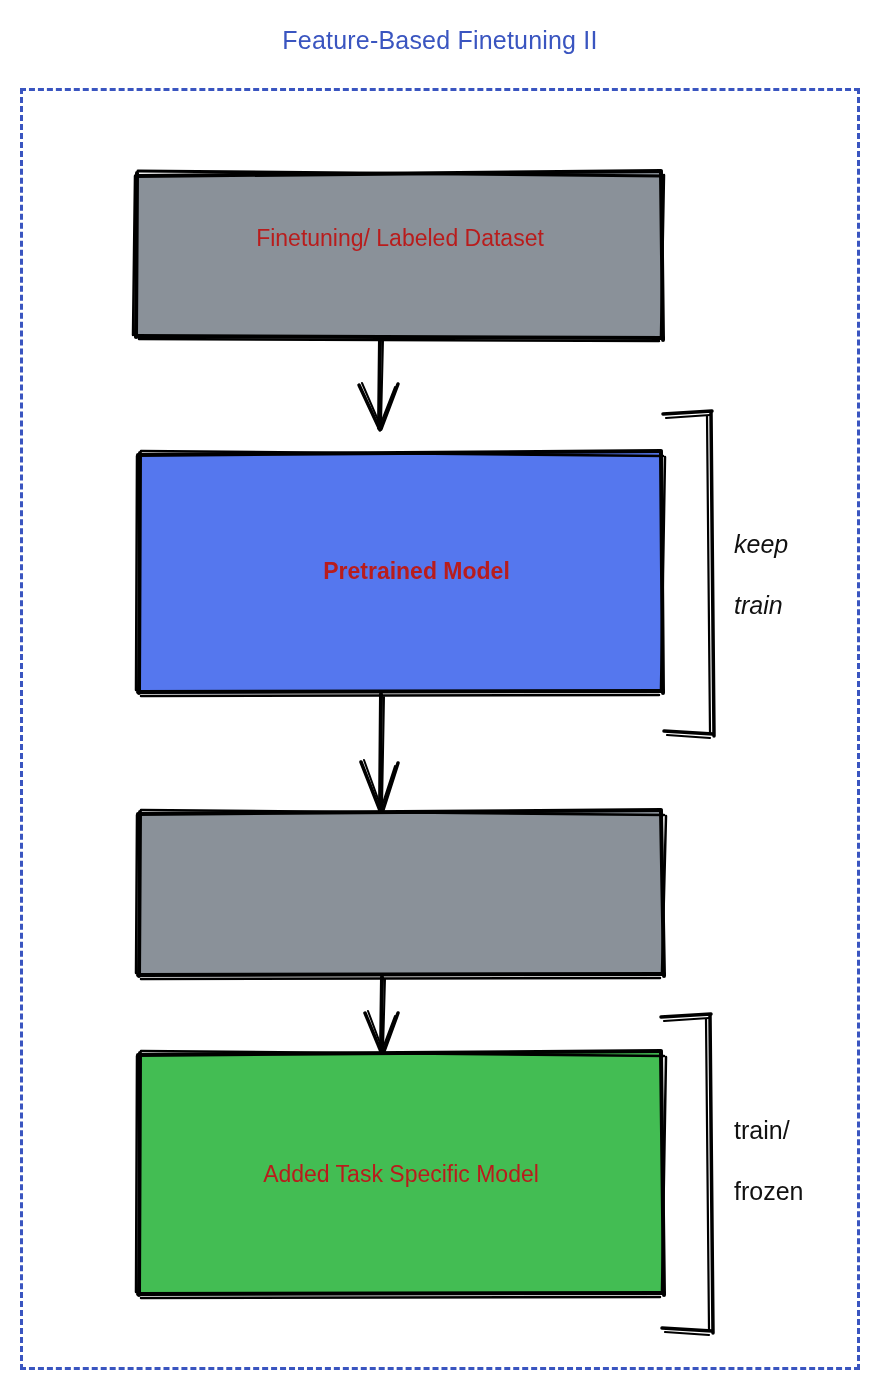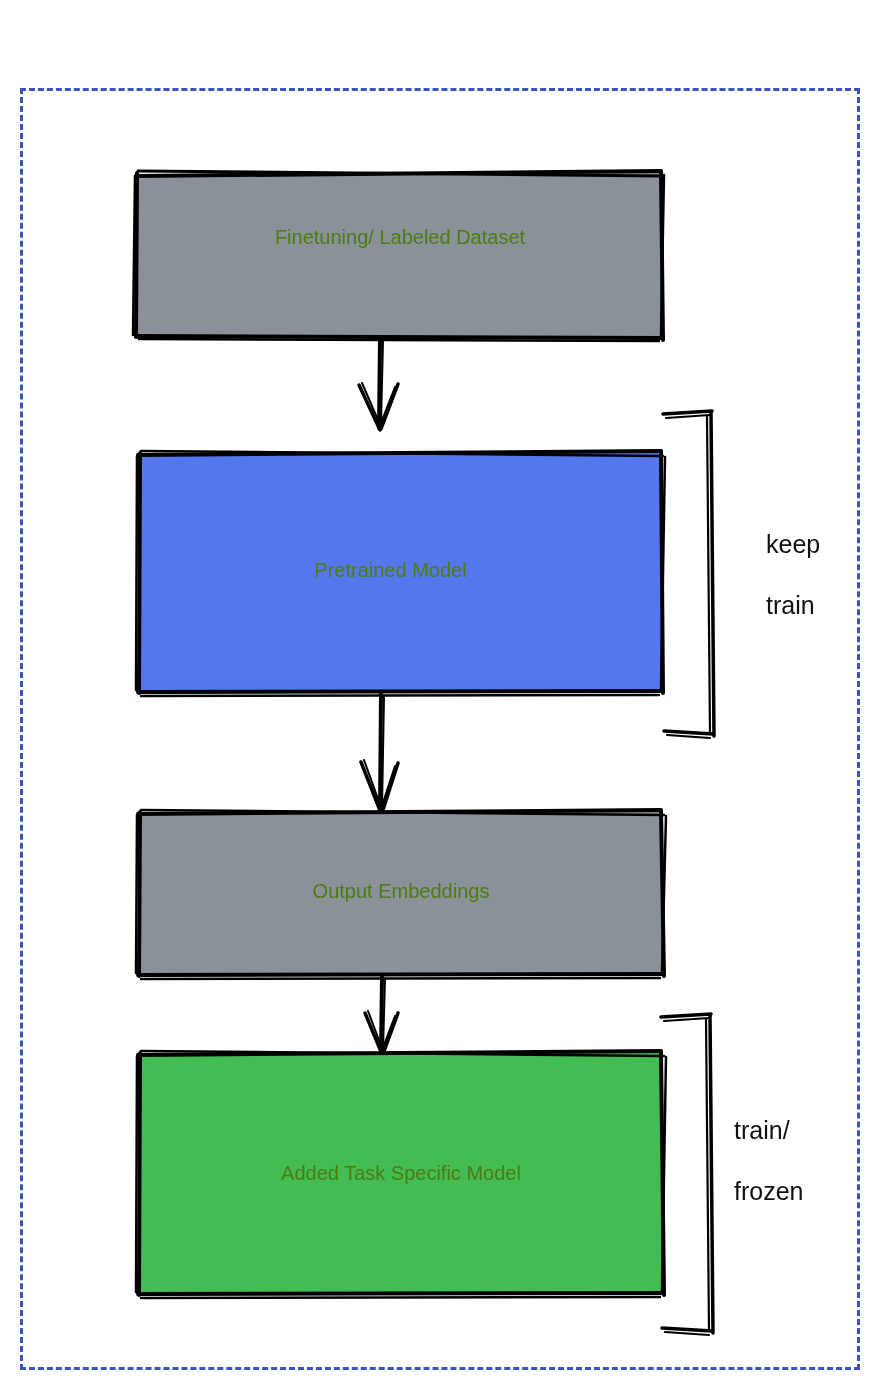--- a/index.html
+++ b/index.html
@@ -39,23 +39,23 @@
   }
   .node {
     position: absolute;
     box-sizing: border-box;
   }
   .node .node-label {
     position: absolute;
     left: 0;
     width: 100%;
     text-align: center;
-    color: #4d7c0f;
-    font-family: "Liberation Sans", sans-serif;
-    font-size: 20px;
+    color: #b91c1c;
+    font-family: "Liberation Sans", sans-serif;
+    font-size: 23px;
     line-height: 1.1;
   }
   .svg-layer {
     position: absolute;
     left: 0;
     top: 0;
     width: 880px;
     height: 1393px;
     pointer-events: none;
   }
@@ -66,20 +66,21 @@
     color: #111111;
     line-height: 1.22;
     white-space: pre-line;
   }
 </style>
 </head>
 <body>
 
 <div id="page">
 
+  <div id="diagram-title">Feature-Based Finetuning II</div>
 
   <div id="dashed-frame"></div>
 
   <svg class="svg-layer" viewBox="0 0 880 1393" xmlns="http://www.w3.org/2000/svg">
 
     <g>
       <polygon points="137,175 661,171 663,338 136,339" fill="#8a9199" stroke="none"></polygon>
       <path d="M136,176 L661,171" fill="none" stroke="#000" stroke-width="4" stroke-linecap="round"></path>
       <path d="M138,171 L663,176" fill="none" stroke="#000" stroke-width="3" stroke-linecap="round"></path>
       <path d="M661,172 L663,340" fill="none" stroke="#000" stroke-width="4" stroke-linecap="round"></path>
@@ -169,33 +170,30 @@
       <path d="M706,1019 L709,1330" fill="none" stroke="#000" stroke-width="2.2" stroke-linecap="round"></path>
       <path d="M712,1331 L662,1328" fill="none" stroke="#000" stroke-width="3.5" stroke-linecap="round"></path>
       <path d="M709,1335 L665,1332" fill="none" stroke="#000" stroke-width="2.2" stroke-linecap="round"></path>
     </g>
   </svg>
 
   <div class="node" style="left:137px; top:171px; width:526px; height:168px;">
     <div class="node-label" style="top:55px;">Finetuning/ Labeled Dataset</div>
   </div>
 
-  <div class="node" style="left:128px; top:451px; width:525px; height:237px;">
+  <div class="node" style="left:154px; top:451px; width:525px; height:237px;font-weight:bold;">
     <div class="node-label" style="top:108px;">Pretrained Model</div>
   </div>
 
-  <div class="node" style="left:138px; top:810px; width:526px; height:167px;">
-    <div class="node-label" style="top:70px;">Output Embeddings</div>
-  </div>
 
   <div class="node" style="left:138px; top:1051px; width:526px; height:245px;">
     <div class="node-label" style="top:111px;">Added Task Specific Model</div>
   </div>
 
-  <div class="bracket-label" style="left:766px; top:498px;">
+  <div class="bracket-label" style="left:734px; top:498px;font-style:italic;">
     <div>keep</div>
     <div>train</div>
   </div>
 
   <div class="bracket-label" style="left:734px; top:1084px;">
     <div>train/</div>
     <div>frozen</div>
   </div>
 
 </div>

